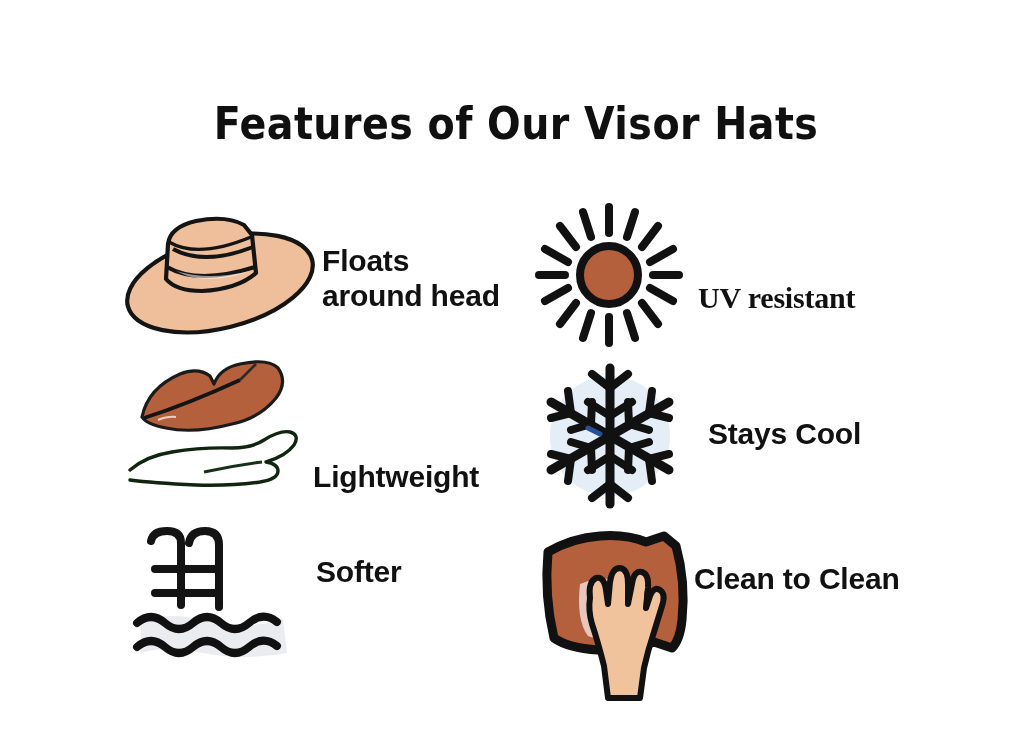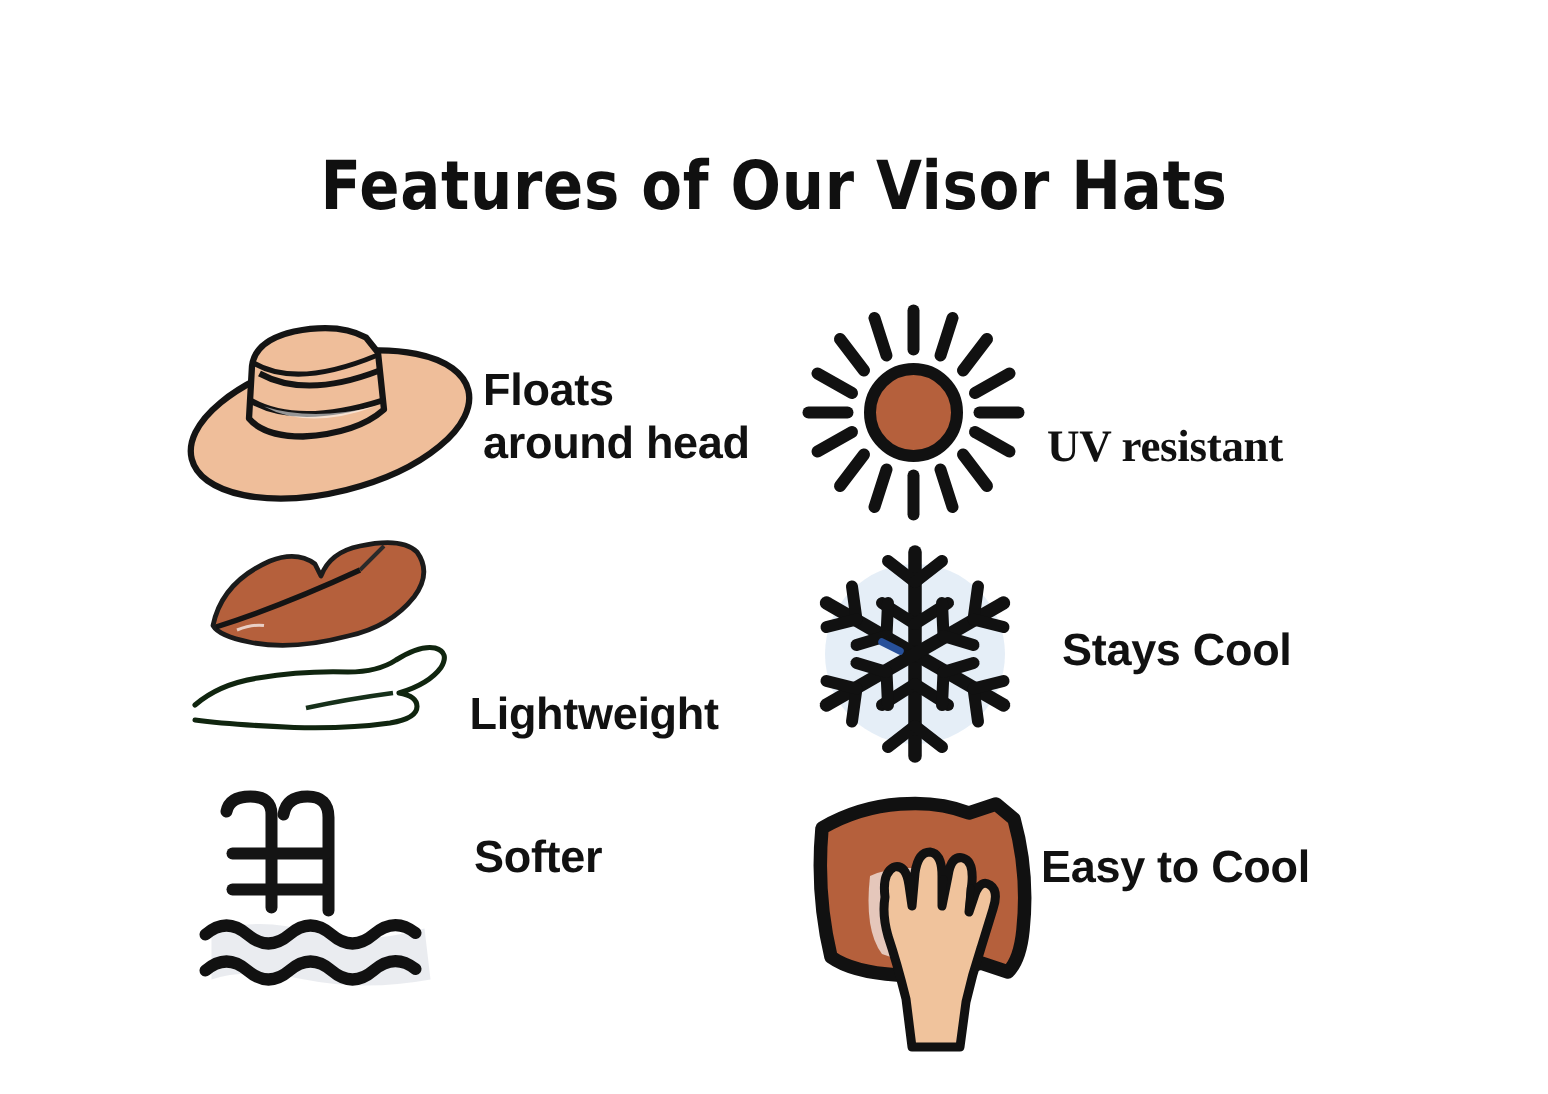--- a/index.html
+++ b/index.html
@@ -232,15 +232,15 @@
                L118 108 Q112 126 108 144 L104 174 L72 174
                L68 142 Q62 118 56 100 Q52 86 54 74 Z" fill="#F0C39C" stroke="#111111" stroke-width="6" stroke-linejoin="round"></path>
 
       <g stroke="#111111" stroke-width="5" fill="none" stroke-linecap="round">
         <path d="M72 80 L71 62"></path>
         <path d="M92 80 L93 62"></path>
         <path d="M110 84 L111 68"></path>
       </g>
     </svg>
   </div>
-  <div class="label" id="label-5">Easy to Cool</div>
+  <div class="label" id="label-5">Clean to Clean</div>
 
 </div>
 
 </body></html>

